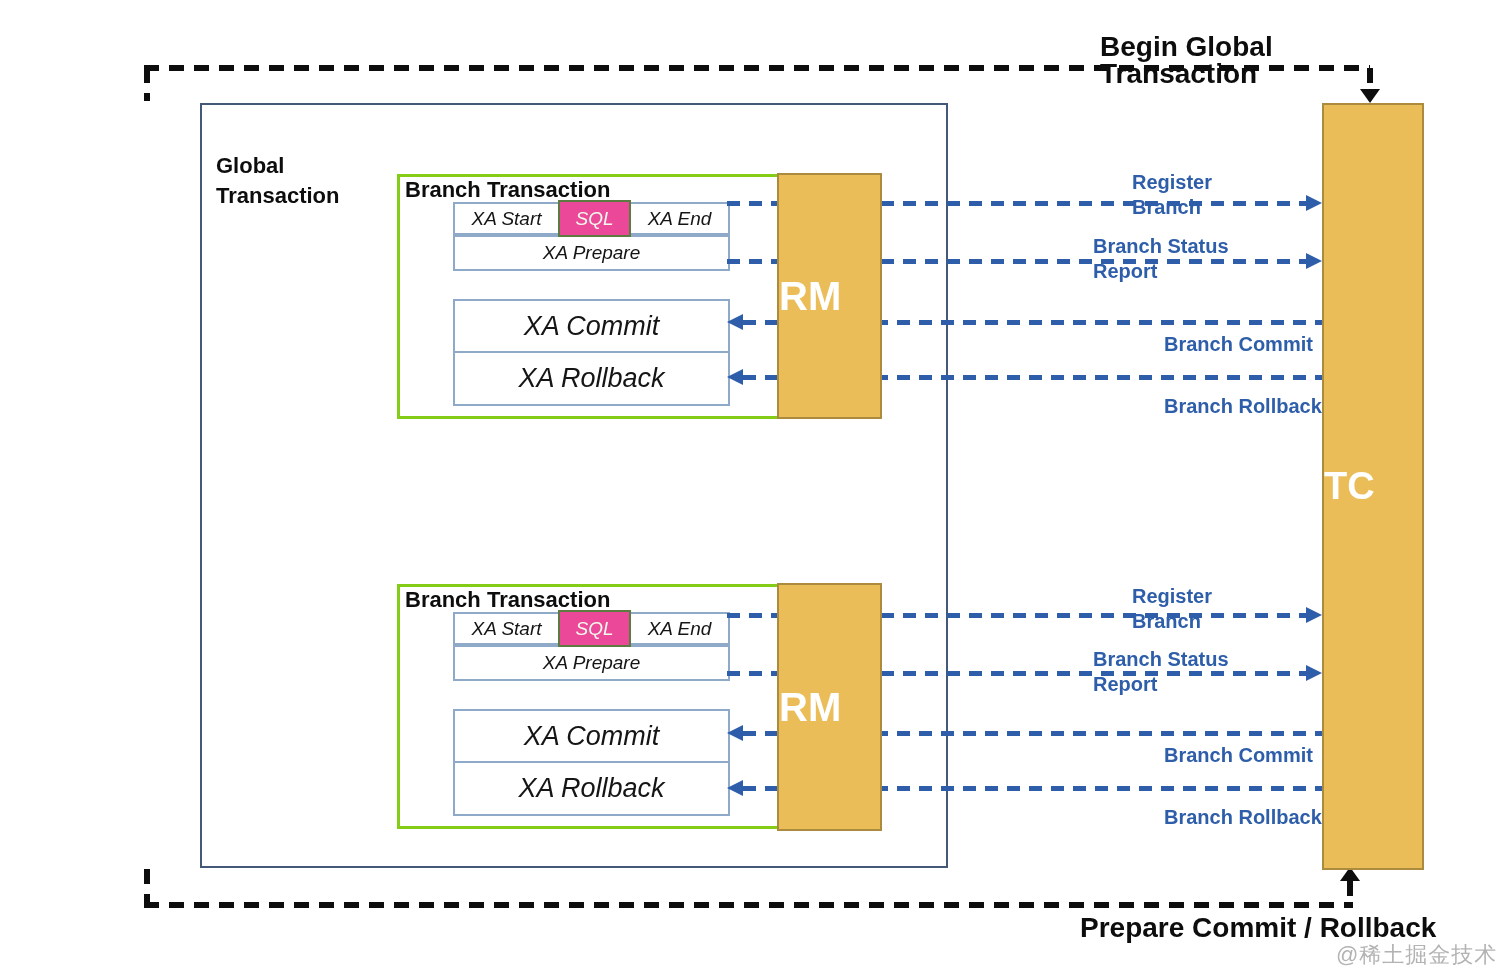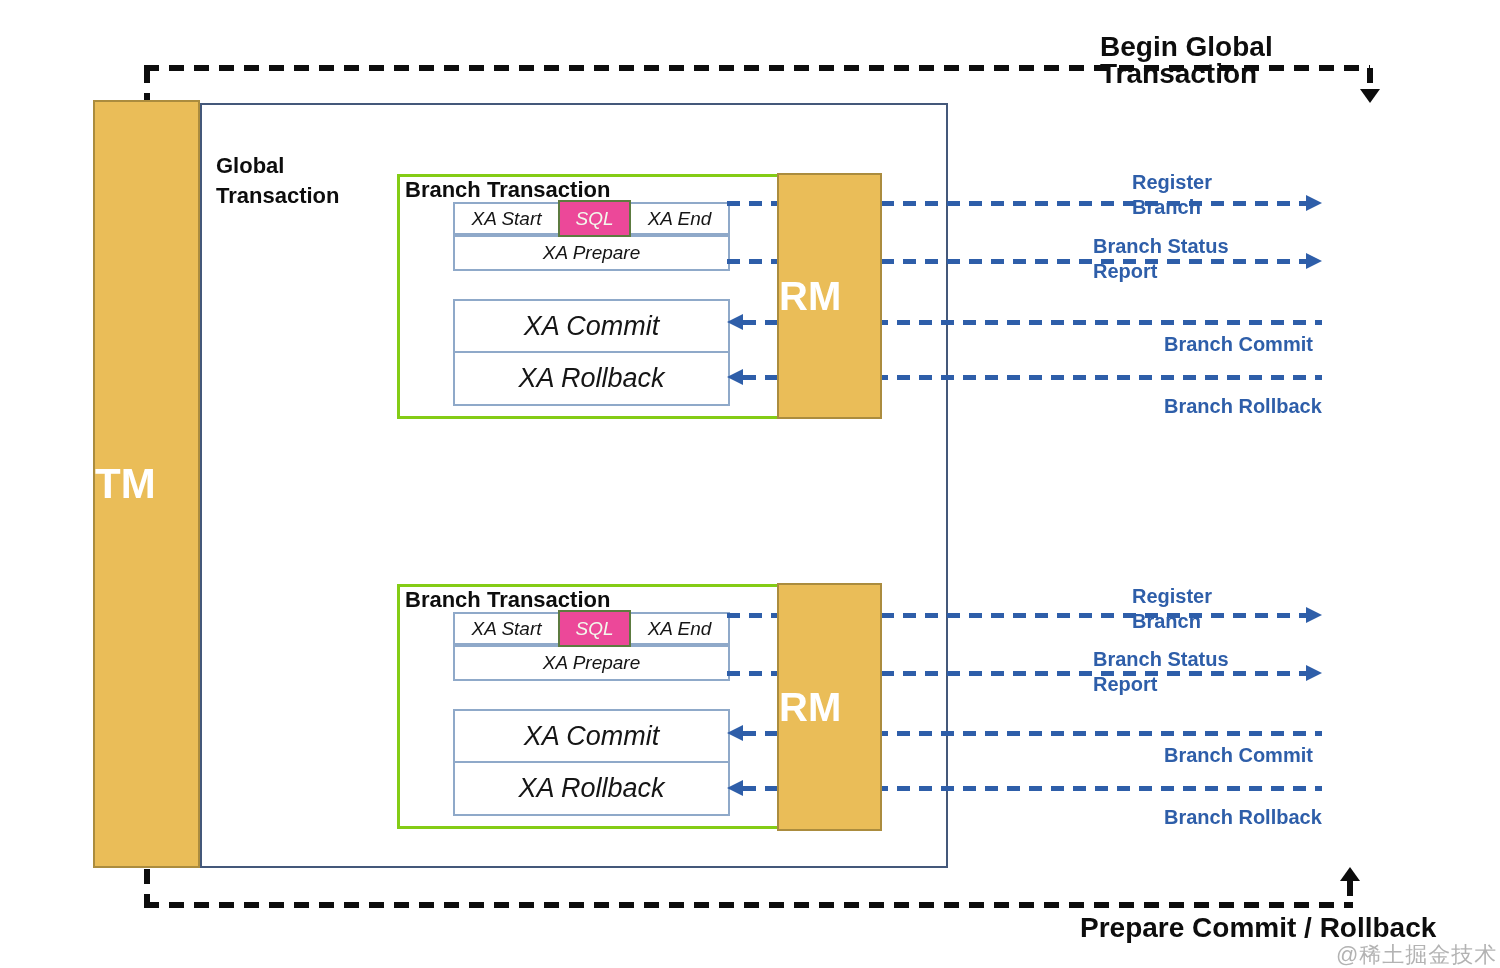--- a/index.html
+++ b/index.html
@@ -79,22 +79,22 @@
     color:#0d0d0d;font-weight:bold;font-size:28px;line-height:27px;
     white-space:pre-line;z-index:3;
   }
   .watermark{color:#b3b3b3;font-size:22px;z-index:6;letter-spacing:1px;}
 </style>
 </head>
 <body>
 
 <div class="canvas">
 
-  <div class="abs node tm">
-    <span>TM</span>
+  <div class="abs node tc">
+    <span>TC</span>
   </div>
 
   <div class="abs gbox">
     <div class="gtitle">Global
 Transaction</div>
   </div>
 
   <div class="abs branch b1">
     <div class="btitle">Branch Transaction</div>
     <div class="ibox ismall" style="left:53px;top:25px;width:107px;height:33px">XA Start</div>

